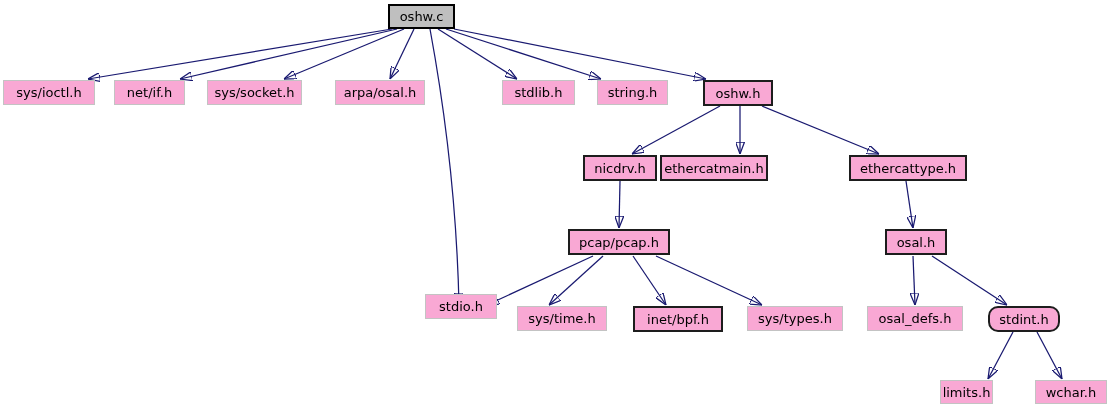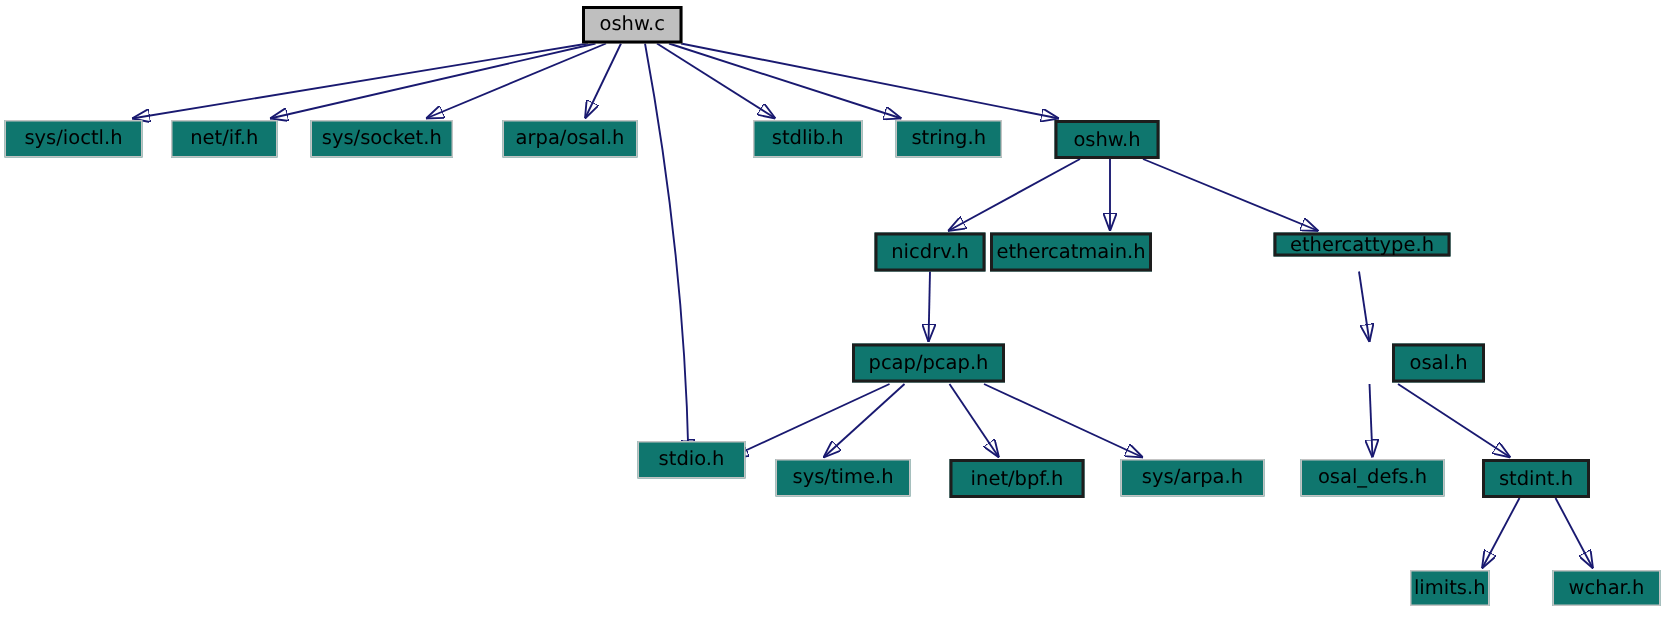--- a/index.html
+++ b/index.html
@@ -21,21 +21,21 @@
     stroke: #191970;
     stroke-width: 1.25;
     fill: none;
   }
   .node {
     position: absolute;
     box-sizing: border-box;
     display: flex;
     align-items: center;
     justify-content: center;
-    background: #0f766e;
+    background: #f9a8d4;
     border: 1.5px solid #c3c3c3;
     font-size: 13px;
     color: #000000;
     white-space: nowrap;
     line-height: 1;
   }
   .node.internal { border: 2px solid #1d1d1d; }
   .node.root { background: #bfbfbf; border: 2px solid #000000; }
 </style>
 </head>
@@ -77,28 +77,28 @@
   <div class="node" style="left:3px;   top:80px;  width:92px;  height:25px;">sys/ioctl.h</div>
   <div class="node" style="left:114px; top:80px;  width:71px;  height:25px;">net/if.h</div>
   <div class="node" style="left:207px; top:80px;  width:95px;  height:25px;">sys/socket.h</div>
   <div class="node" style="left:335px; top:80px;  width:90px;  height:25px;">arpa/osal.h</div>
   <div class="node" style="left:502px; top:80px;  width:73px;  height:25px;">stdlib.h</div>
   <div class="node" style="left:597px; top:80px;  width:71px;  height:25px;">string.h</div>
   <div class="node internal" style="left:703px; top:80px;  width:70px;  height:26px;">oshw.h</div>
 
   <div class="node internal" style="left:583px; top:155px; width:74px;  height:26px;">nicdrv.h</div>
   <div class="node internal" style="left:660px; top:155px; width:108px; height:26px;">ethercatmain.h</div>
-  <div class="node internal" style="left:849px; top:155px; width:118px; height:16px;">ethercattype.h</div>
+  <div class="node internal" style="left:849px; top:155px; width:118px; height:26px;">ethercattype.h</div>
 
   <div class="node internal" style="left:568px; top:229px; width:102px; height:26px;">pcap/pcap.h</div>
-  <div class="node internal" style="left:885px; top:229px; width:62px;  height:26px;margin-left:43px;">osal.h</div>
+  <div class="node internal" style="left:885px; top:229px; width:62px;  height:26px;">osal.h</div>
 
   <div class="node" style="left:425px; top:294px; width:72px;  height:25px;">stdio.h</div>
   <div class="node" style="left:517px; top:306px; width:90px;  height:25px;">sys/time.h</div>
   <div class="node internal" style="left:633px; top:306px; width:90px;  height:26px;">inet/bpf.h</div>
-  <div class="node" style="left:747px; top:306px; width:96px;  height:25px;">sys/arpa.h</div>
+  <div class="node" style="left:747px; top:306px; width:96px;  height:25px;">sys/types.h</div>
   <div class="node" style="left:867px; top:306px; width:96px;  height:25px;">osal_defs.h</div>
-  <div class="node internal" style="left:988px; top:306px; width:72px;  height:26px;">stdint.h</div>
+  <div class="node internal" style="left:988px; top:306px; width:72px;  height:26px;border-radius:10px;">stdint.h</div>
 
   <div class="node" style="left:940px; top:380px; width:53px;  height:24px;">limits.h</div>
   <div class="node" style="left:1035px;top:380px; width:72px;  height:24px;">wchar.h</div>
 
 </div>
 
 </body></html>

